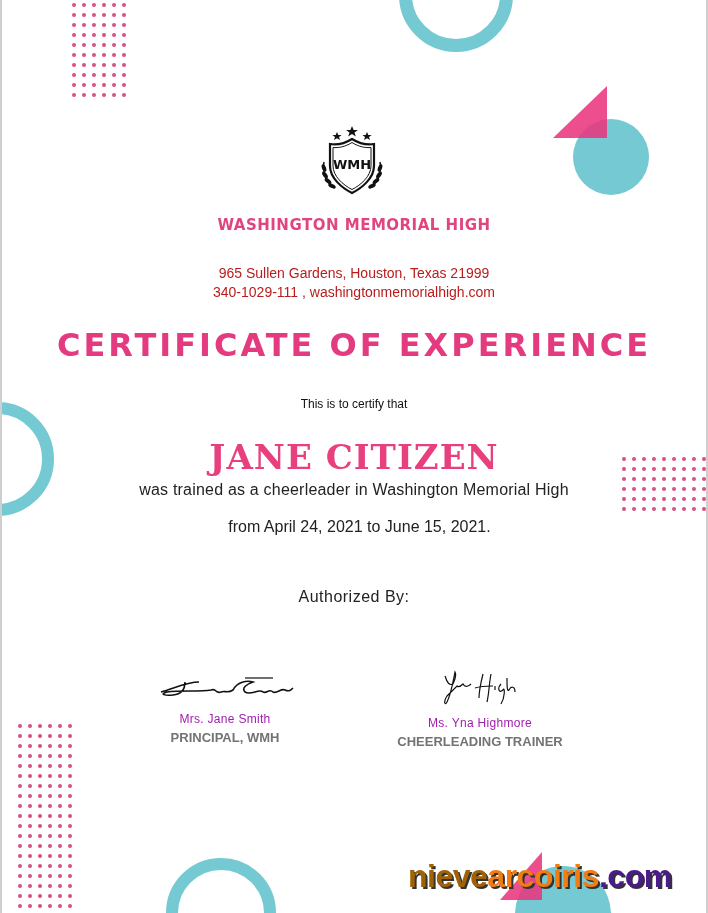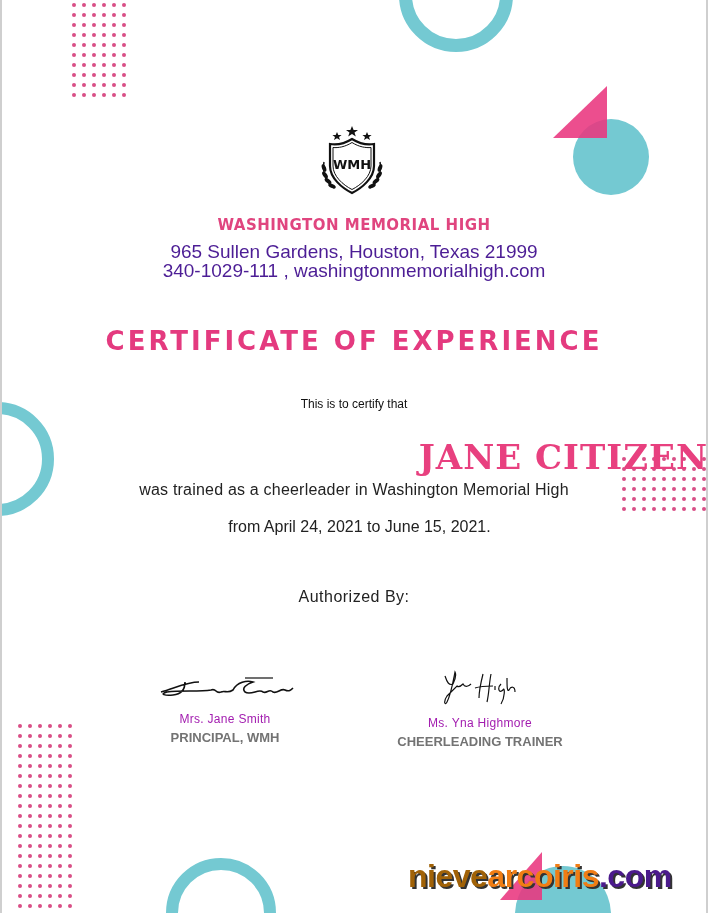--- a/index.html
+++ b/index.html
@@ -14,28 +14,28 @@
 
   .ring { position: absolute; border-radius: 50%; border-style: solid; border-color: #74c9d2; background: transparent; }
   .disc { position: absolute; border-radius: 50%; background: #74c9d2; }
   .tri { position: absolute; }
 
   .center { position: absolute; left: 0; width: 708px; text-align: center; }
 
   .logo { position: absolute; left: 316px; top: 122px; width: 72px; height: 74px; }
 
   .school-name { top: 216px; font-family: "DejaVu Sans", sans-serif; font-weight: bold; font-size: 15px; letter-spacing: 0.5px; color: #e0457f; }
-  .addr { font-size: 19px; color: #4c1d95; }
+  .addr { font-size: 14px; color: #b91c1c; margin-top: 24px; }
   .addr1 { top: 241px; }
   .addr2 { top: 260px; }
 
-  .cert-title { top: 326px; font-family: "DejaVu Sans", sans-serif; font-weight: bold; font-size: 26px; letter-spacing: 3px; color: #e43a7f; }
+  .cert-title { top: 326px; font-family: "DejaVu Sans", sans-serif; font-weight: bold; font-size: 32px; letter-spacing: 3px; color: #e43a7f; }
 
   .certify { top: 397px; font-size: 12px; color: #111; }
-  .recipient { top: 437px; font-family: "DejaVu Serif", serif; font-weight: bold; font-size: 34px; letter-spacing: 1px; color: #e8407f; transform: scaleX(1.0); text-align: right; }
+  .recipient { top: 437px; font-family: "DejaVu Serif", serif; font-weight: bold; font-size: 34px; letter-spacing: 1px; color: #e8407f; transform: scaleX(1.0); }
   .desc { top: 481px; font-size: 16px; color: #222; letter-spacing: 0.2px; }
   .dates { top: 518px; font-size: 16px; color: #222; padding-left: 11px; }
   .authorized { top: 588px; font-size: 16px; color: #222; letter-spacing: 0.5px; }
 
   .sig-block { position: absolute; text-align: center; }
   .sig-left { left: 130px; width: 190px; top: 668px; }
   .sig-right { left: 380px; width: 200px; top: 668px; }
   .sig-svg { display: block; margin: 0 auto; }
   .signer-name { font-size: 12px; color: #a21caf; margin-top: 8px; letter-spacing: 0.3px; }
   .signer-title { font-size: 13px; font-weight: bold; color: #737373; margin-top: 4px; }

